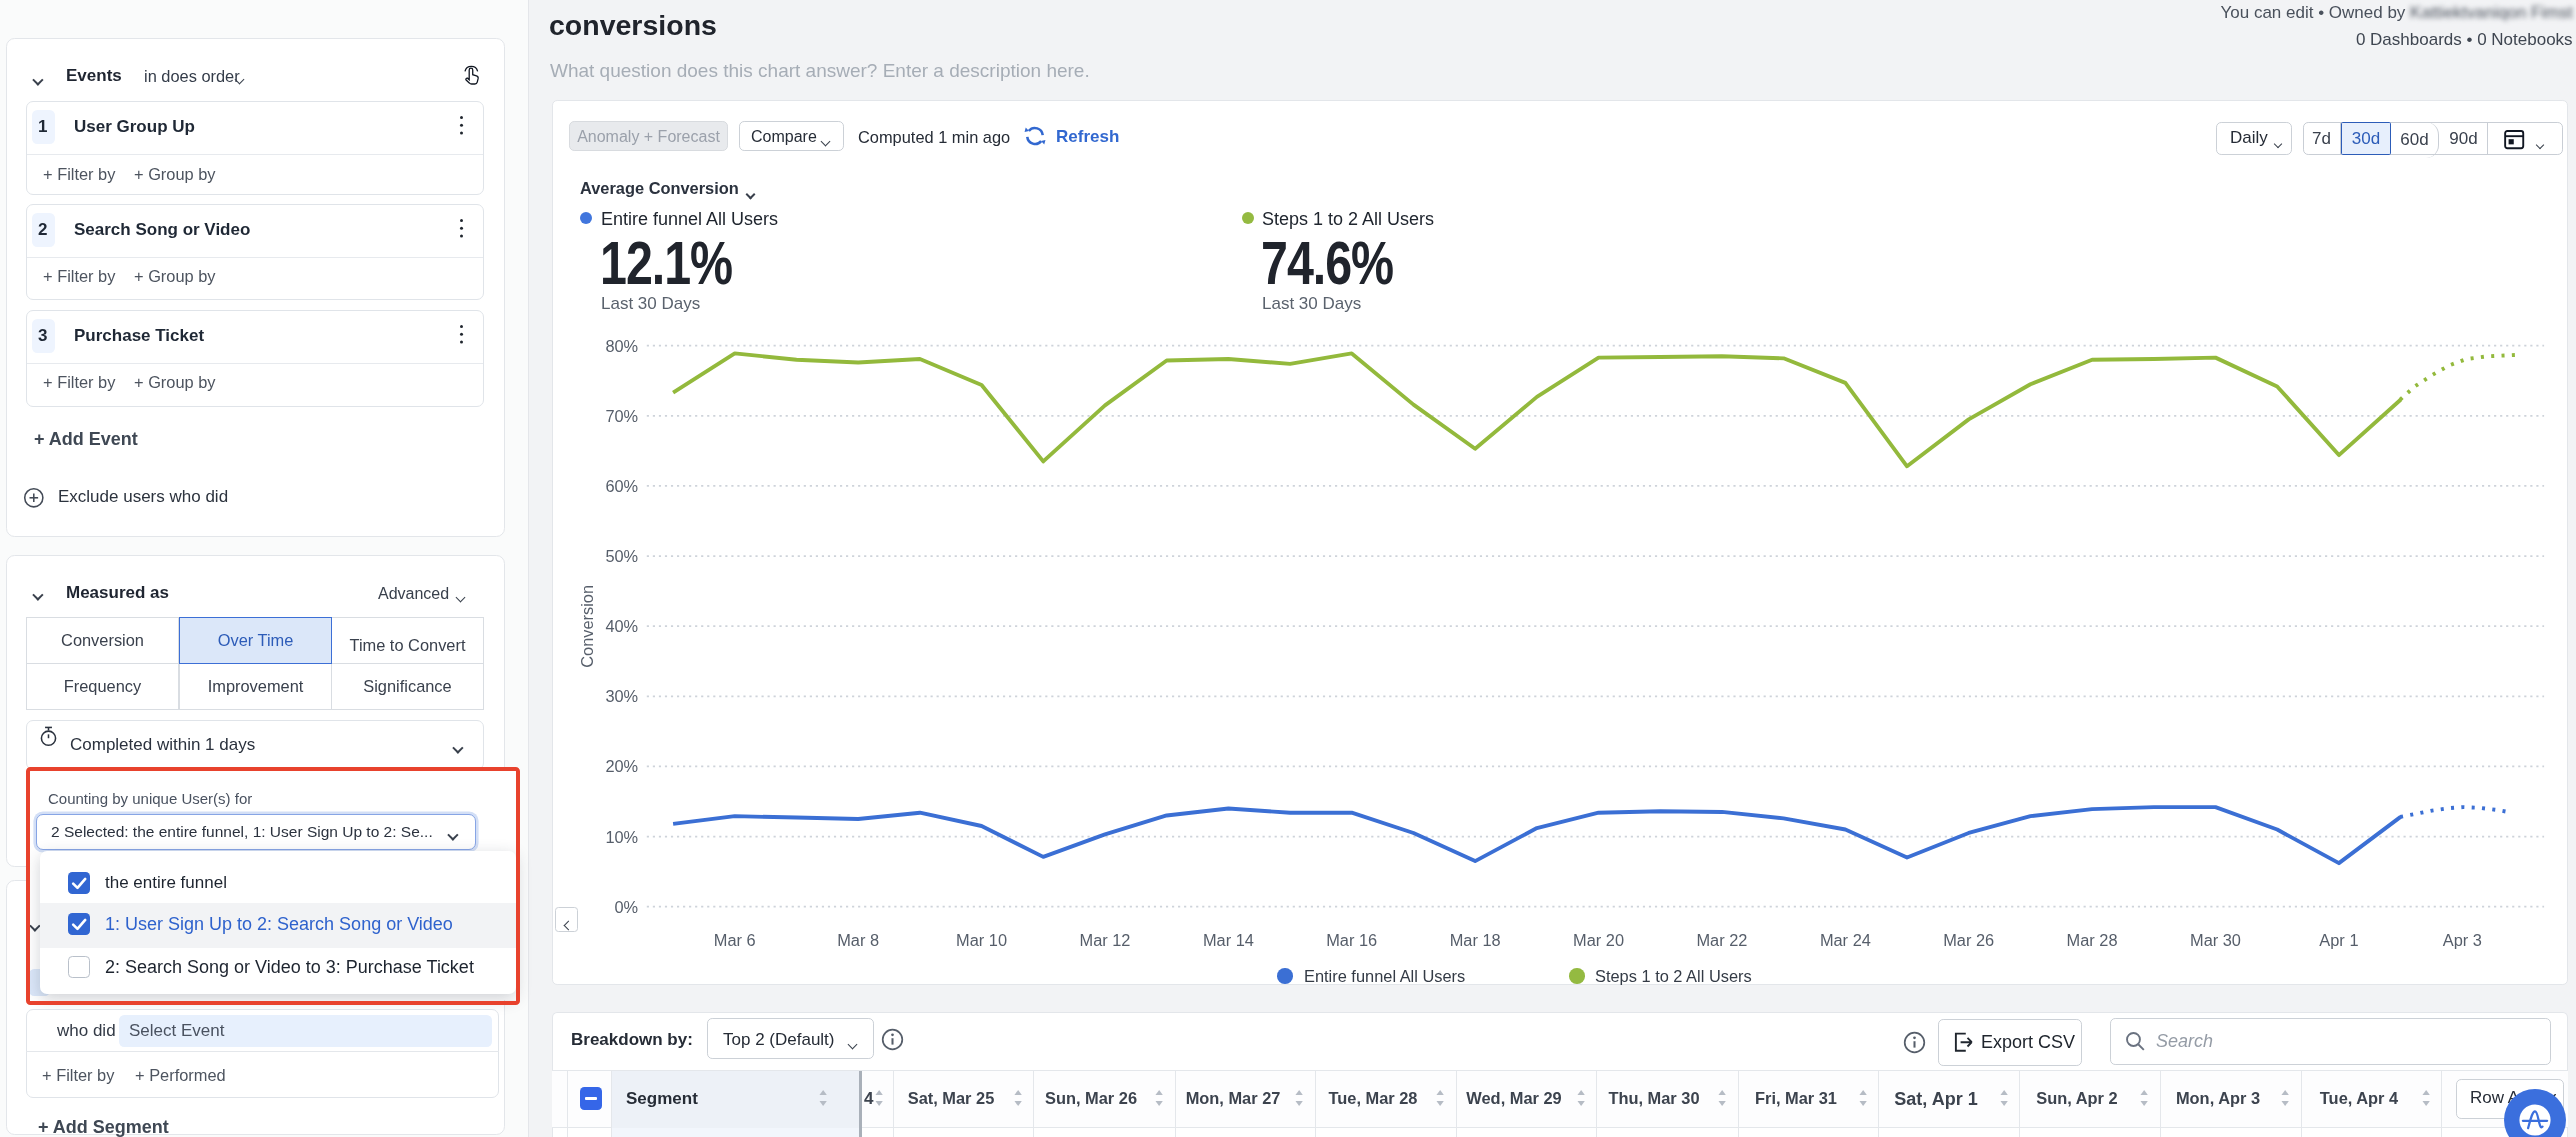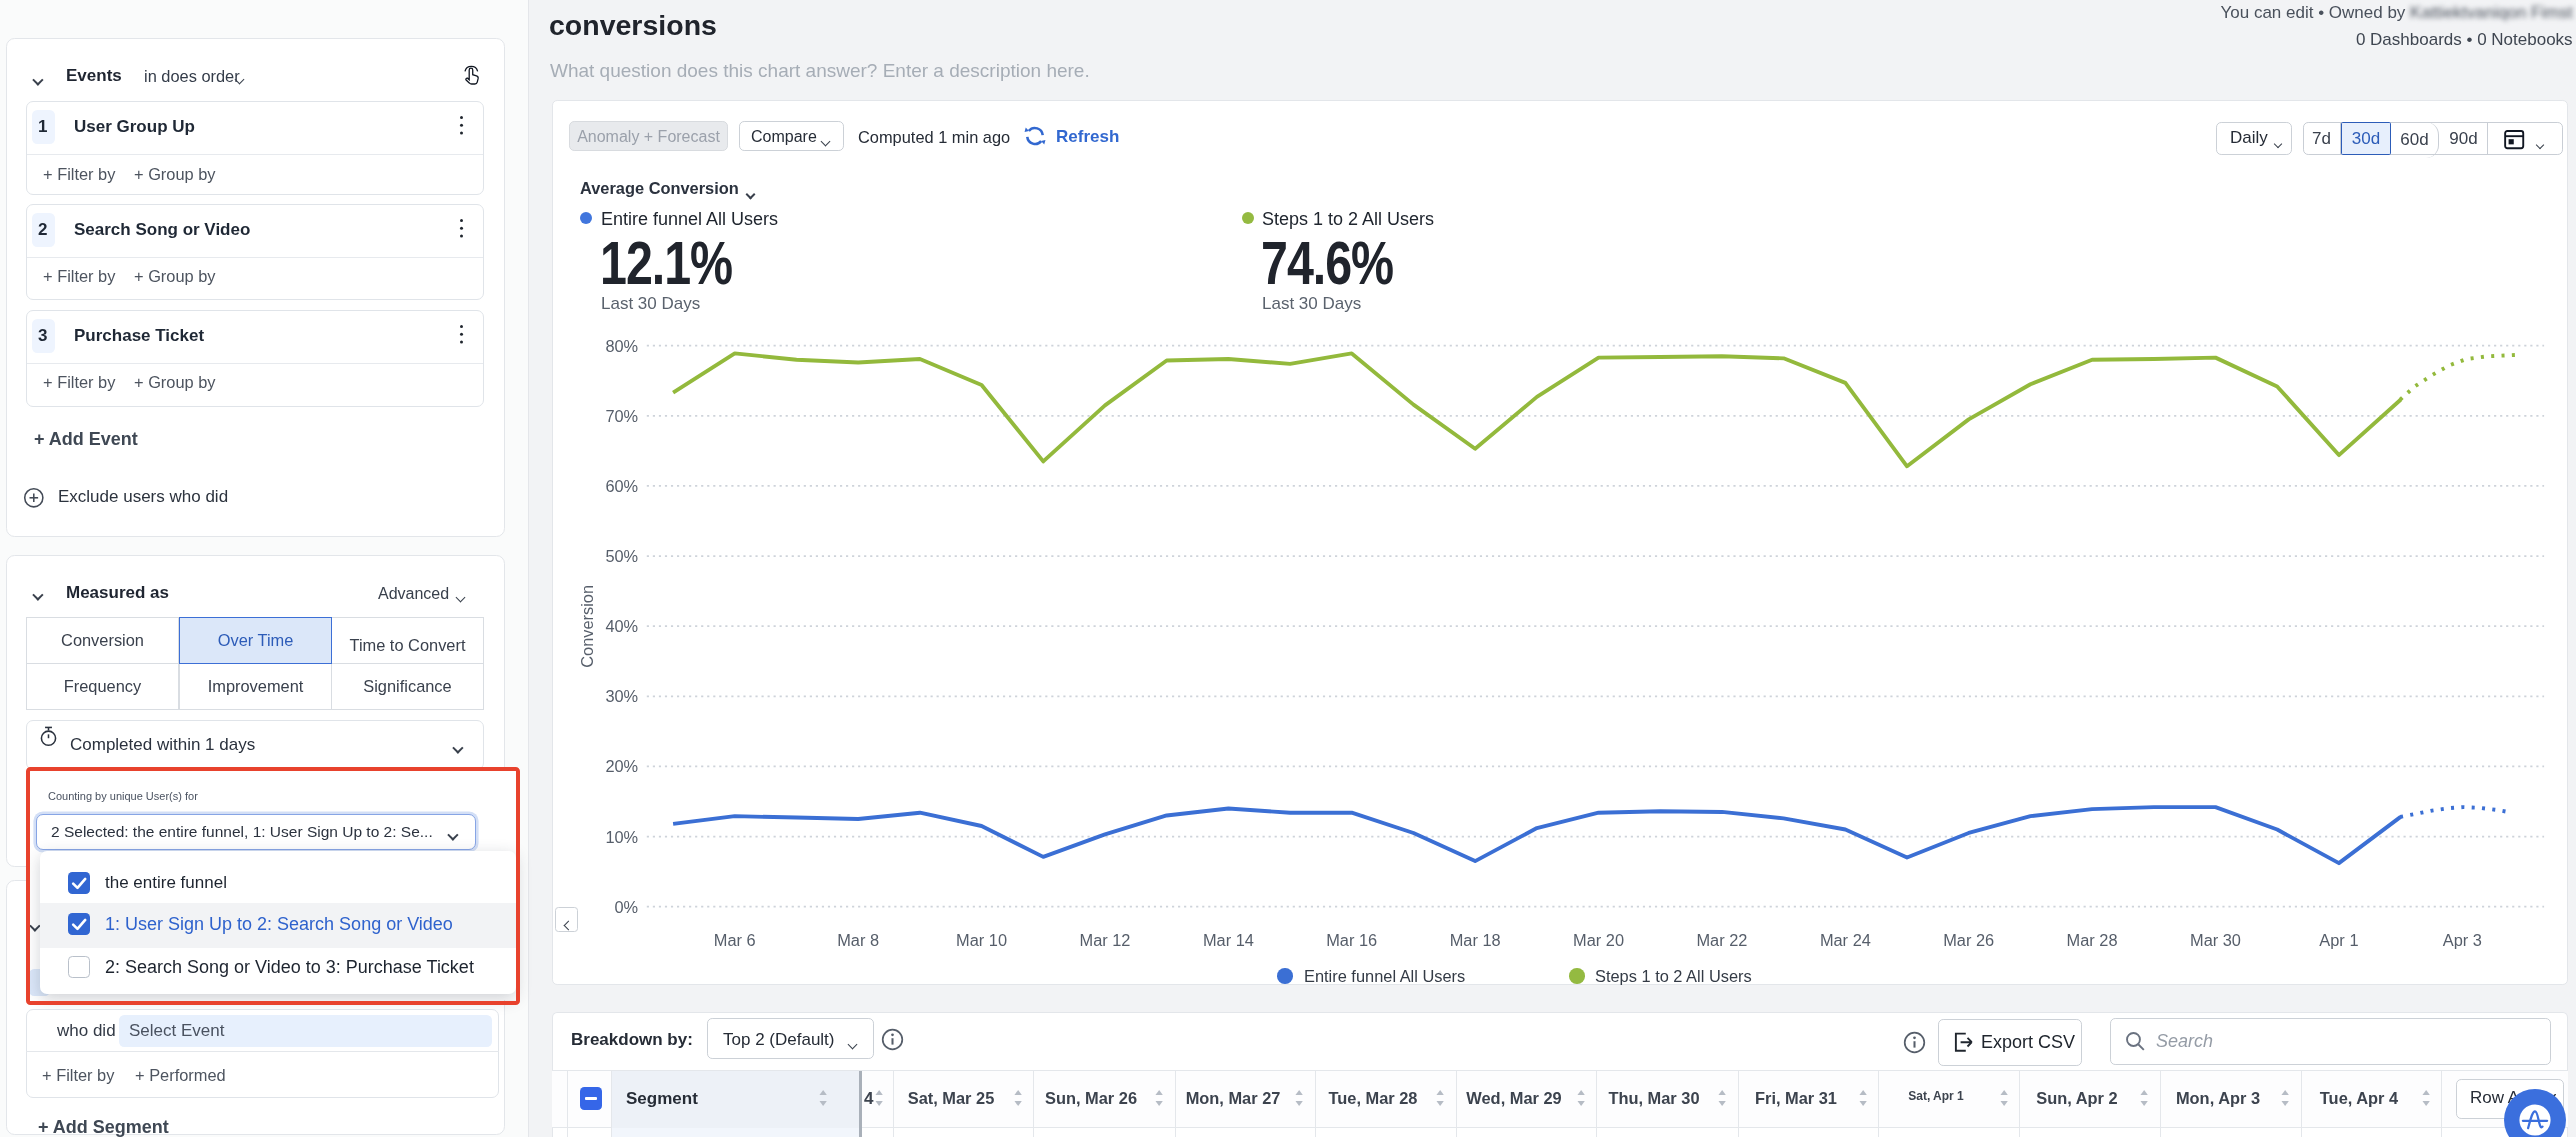--- a/index.html
+++ b/index.html
@@ -82,21 +82,21 @@
 </svg>
 </div>
 <div class="abs txt" style="left:70px; top:735px; font-size:17px; color:#2b323e;">Completed within 1 days</div>
 <div class="abs" style="left:454px; top:739px;"><span class="chev"></span></div>
 
 <div class="abs card" style="left:6px; top:880px; width:499px; height:255px; border-bottom-left-radius:8.6px;"></div>
 
 <div class="abs" style="left:28.5px; top:771px; width:487px; height:229px; background:#fff;"></div>
 <div class="abs" style="left:31px; top:917px;"><span class="chev" style="border-color:#39404c;"></span></div>
 <div class="abs" style="left:28.5px; top:969px; width:21.6px; height:27px; background:#dbe7f9; border-radius:5.2px;"></div>
-<div class="abs txt" style="left:48px; top:790px; font-size:11px; color:#4a5260;">Counting by unique User(s) for</div>
+<div class="abs txt" style="left:48px; top:790px; font-size:15px; color:#4a5260;">Counting by unique User(s) for</div>
 
 <div class="abs" style="left:36px; top:814px; width:440px; height:36px; background:#fff; border:1.7px solid #87a5e5; border-radius:7px; box-shadow:0 0 0 2.6px #d3dff6;"></div>
 <div class="abs txt" style="left:51px; top:823px; width:392px; overflow:hidden; font-size:15.5px; color:#2b323e;">2 Selected: the entire funnel, 1: User Sign Up to 2: Se...</div>
 <div class="abs" style="left:449px; top:826px;"><span class="chev"></span></div>
 
 <div class="abs" style="left:40px; top:851px; width:476px; height:143px; background:#fff; border-radius:7px; box-shadow:0 4.3px 15.5px rgba(40,50,70,0.22);"></div>
 <div class="abs" style="left:40px; top:903px; width:476px; height:45px; background:#f2f3f5;"></div>
 <div class="abs" style="left:68px; top:872px; width:22.4px; height:22.4px; background:#3166d2; border-radius:4.3px;"></div>
 <div class="abs" style="left:68px; top:872px;"><svg width="22.4" height="22.4" viewBox="0 0 26 26" fill="none" stroke="#fff" stroke-width="3" stroke-linecap="round" stroke-linejoin="round">
       <path d="M6 13.5 l 5 5 L 20 8"></path>
@@ -294,21 +294,21 @@
       <path d="M7 2 L12 9 H2 Z"></path>
       <path d="M7 24 L2 17 h10 Z"></path>
     </svg></div>
 <div class="abs" style="left:1738px; top:1071px; width:0.9px; height:66px; background:#e4e7eb;"></div>
 <div class="abs txt" style="left:1738px; top:1089px; width:116px; text-align:center; font-size:16.4px; font-weight:600; color:#3c434e;">Fri, Mar 31</div>
 <div class="abs" style="left:1858px; top:1088px;"><svg width="10.3" height="20" viewBox="0 0 14 26" fill="#b6bcc5">
       <path d="M7 2 L12 9 H2 Z"></path>
       <path d="M7 24 L2 17 h10 Z"></path>
     </svg></div>
 <div class="abs" style="left:1878px; top:1071px; width:0.9px; height:66px; background:#e4e7eb;"></div>
-<div class="abs txt" style="left:1878px; top:1089px; width:116px; text-align:center; font-size:12px; font-weight:600; color:#3c434e;">Sat, Apr 1</div>
+<div class="abs txt" style="left:1878px; top:1089px; width:116px; text-align:center; font-size:18px; font-weight:600; color:#3c434e;">Sat, Apr 1</div>
 <div class="abs" style="left:1999px; top:1088px;"><svg width="10.3" height="20" viewBox="0 0 14 26" fill="#b6bcc5">
       <path d="M7 2 L12 9 H2 Z"></path>
       <path d="M7 24 L2 17 h10 Z"></path>
     </svg></div>
 <div class="abs" style="left:2019px; top:1071px; width:0.9px; height:66px; background:#e4e7eb;"></div>
 <div class="abs txt" style="left:2019px; top:1089px; width:116px; text-align:center; font-size:16.4px; font-weight:600; color:#3c434e;">Sun, Apr 2</div>
 <div class="abs" style="left:2139px; top:1088px;"><svg width="10.3" height="20" viewBox="0 0 14 26" fill="#b6bcc5">
       <path d="M7 2 L12 9 H2 Z"></path>
       <path d="M7 24 L2 17 h10 Z"></path>
     </svg></div>

